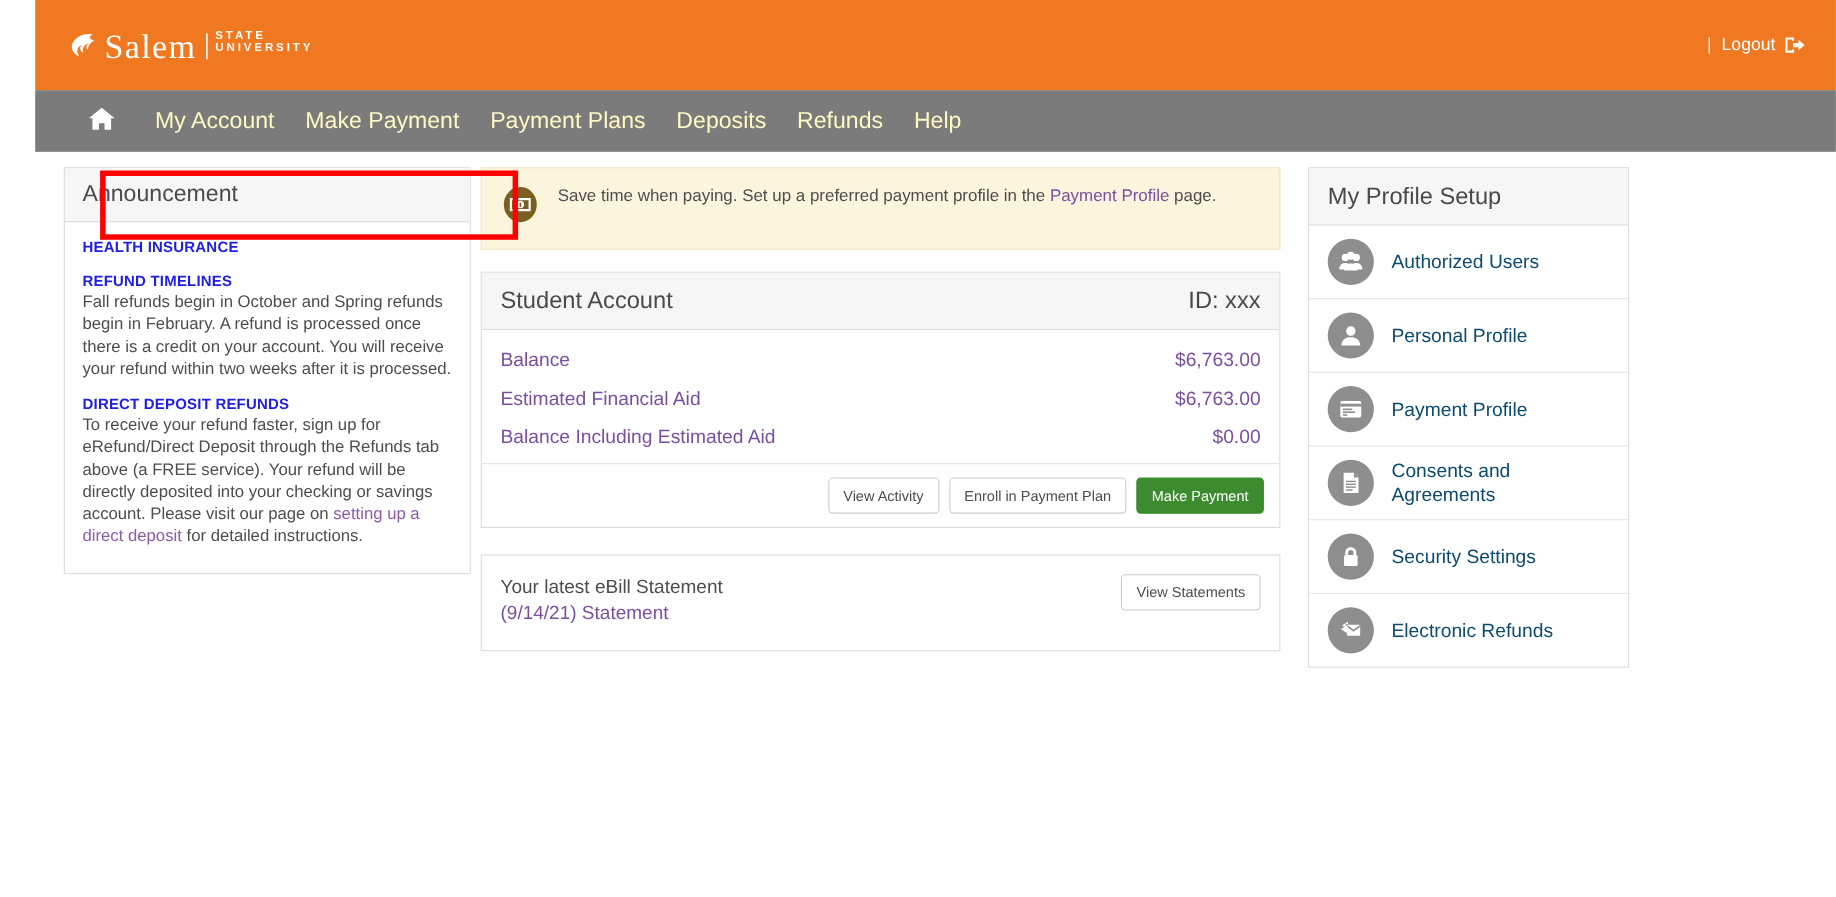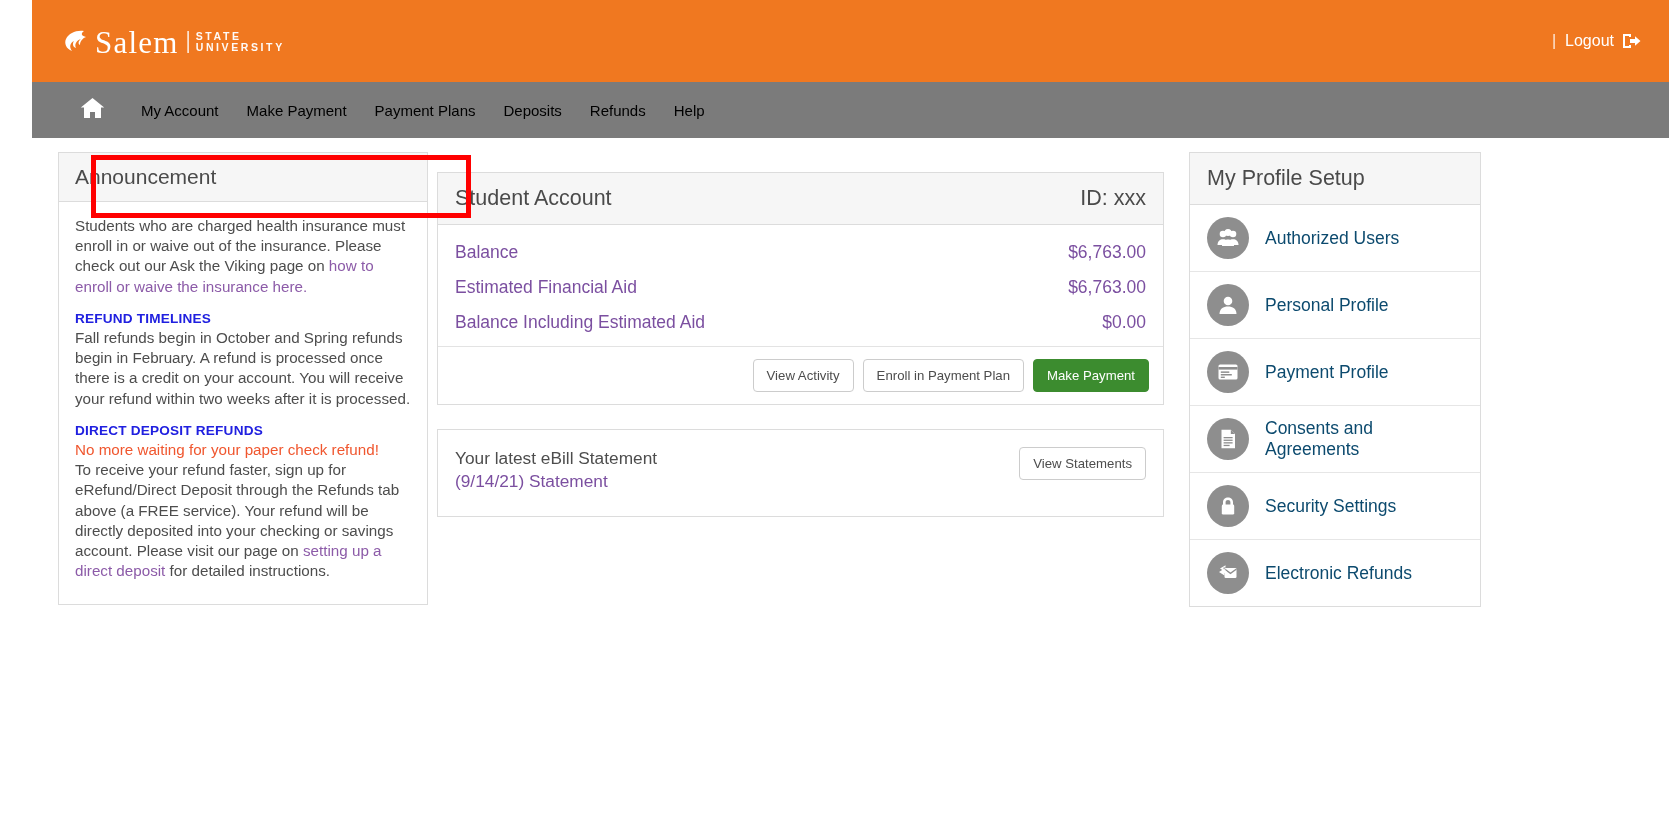--- a/index.html
+++ b/index.html
@@ -9,21 +9,21 @@
     font-family: "Liberation Sans", sans-serif;
     overflow: hidden;
   }
 
   
   .topbar {
     position: absolute; left: 32px; top: 0; width: 1637px; height: 82px;
     background: #f07820;
     display: flex; align-items: center; justify-content: space-between;
   }
-  .logo-wrap { display: flex; align-items: center; padding-left: 28px; }
+  .logo-wrap { display: flex; align-items: flex-start; padding-left: 28px; }
   .logo-mark {
     width: 30px; height: 30px; margin-right: 5px;
     position: relative; flex: none;
   }
   .logo-mark svg { display: block; }
   .logo-text {
     color: #ffffff; font-family: "Liberation Serif", serif;
     font-size: 31px; letter-spacing: 1.2px; font-weight: 400;
     line-height: 1; position: relative; top: 1px;
   }
@@ -46,21 +46,21 @@
   .logout-sep { opacity: .85; }
   .logout-icon { display: inline-flex; align-items: center; }
 
   
   .navbar {
     position: absolute; left: 32px; top: 82px; width: 1637px; height: 56px;
     background: #7b7b7b; display: flex; align-items: center;
   }
   .nav-home { padding: 0 22px 0 48px; display: flex; align-items: center; }
   .nav-item {
-    color: #000000; font-size: 15px; padding: 0 14px;
+    color: #fef9c3; font-size: 21px; padding: 0 14px;
     height: 56px; display: flex; align-items: center; cursor: pointer;
     white-space: nowrap;
   }
 
   
   .content { position: absolute; left: 0; top: 138px; width: 1669px; height: 677px; border-radius: 25px; }
 
   
   .announce-col { position: absolute; left: 58px; top: 14px; width: 370px; }
   .panel {
@@ -195,41 +195,52 @@
 </div>
 
 <div class="content">
 
   <div class="announce-col">
     <div class="panel">
       <div class="panel-head">Announcement</div>
       <div class="announce-body">
 
         <div class="ann-block">
-          <div><span>Students who are charged health insurance must enroll in or waive out of the insurance.  Please check out our Ask the Viking page on </span><span class="ann-link">how to enroll or waive the insurance here.</span></div>
+          <div class="ann-title">HEALTH INSURANCE</div>
         </div>
 
         <div class="ann-block">
           <div class="ann-title">REFUND TIMELINES</div>
           <div>Fall refunds begin in October and Spring refunds begin in February.  A refund is processed once there is a credit on your account.  You will receive your refund within two weeks after it is processed.</div>
         </div>
 
         <div class="ann-block">
           <div class="ann-title">DIRECT DEPOSIT REFUNDS</div>
-          <div class="ann-red">No more waiting for your paper check refund!</div>
           <div><span>To receive your refund faster, sign up for eRefund/Direct Deposit through the Refunds tab above (a FREE service). Your refund will be directly deposited into your checking or savings account. Please visit our page on </span><span class="ann-link">setting up a direct deposit</span><span> for detailed instructions.</span></div>
         </div>
 
       </div>
     </div>
     <div class="redbox"></div>
   </div>
 
   <div class="center-col">
 
+    <div class="notice">
+      <span class="notice-icon">
+        <svg width="34" height="34" viewBox="0 0 34 34">
+          <ellipse cx="17" cy="17" rx="15" ry="16" fill="#7a5f21"></ellipse>
+          <rect x="7.5" y="11" width="19" height="12" fill="#ffffff"></rect>
+          <rect x="9.5" y="13" width="15" height="8" fill="#7a5f21"></rect>
+          <circle cx="17" cy="17" r="3.4" fill="#ffffff"></circle>
+          <rect x="16.3" y="15.2" width="1.5" height="4" fill="#7a5f21"></rect>
+        </svg>
+      </span>
+      <span class="notice-text"><span>Save time when paying. Set up a preferred payment profile in the </span><span class="notice-link">Payment Profile</span><span> page.</span></span>
+    </div>
 
     <div class="panel acct-panel">
       <div class="acct-head">
         <span class="acct-title">Student Account</span>
         <span class="acct-id">ID: xxx</span>
       </div>
       <div class="acct-rows">
         <div class="acct-row">
           <span>Balance</span>
           <span>$6,763.00</span>

